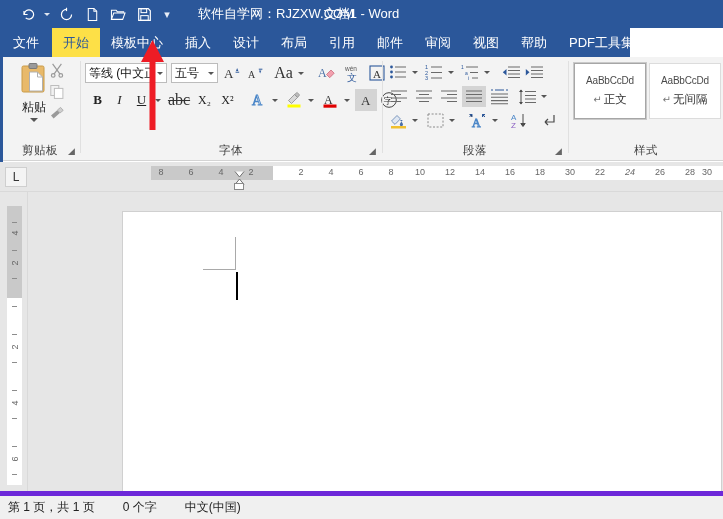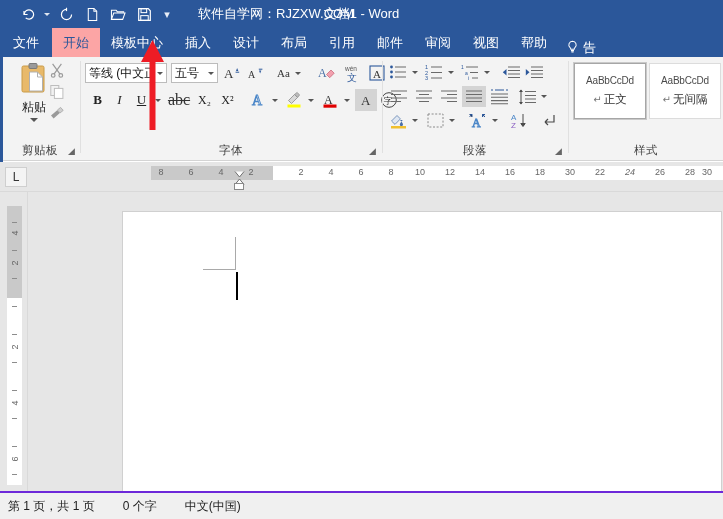--- a/index.html
+++ b/index.html
@@ -38,29 +38,29 @@
     font-family:"Liberation Sans","DejaVu Sans",sans-serif;
   }
   .doctitle{
     position:absolute; left:0; top:0; width:723px; height:28px;
     display:flex; align-items:center; justify-content:center;
     font-size:13px; color:#ffffff; pointer-events:none;
   }
 
   
   .tabbar{
-    position:absolute; left:0; top:28px; width:723px; height:29px;
+    position:absolute; left:0; top:28px; width:630px; height:29px;
     background:#2b579a; display:flex; align-items:flex-end;
   }
   .tab{
     height:29px; padding:0 11px; display:flex; align-items:center;
     color:#ffffff; font-size:13px; white-space:nowrap;
   }
   .tab.first{ padding:0 13px; }
-  .tab.active{ background:#fca5a5; color:#2b579a;font-family:Liberation Mono, monospace; }
+  .tab.active{ background:#fde047; color:#2b579a;font-family:Liberation Mono, monospace; }
   .tellme{
     display:flex; align-items:center; gap:4px; color:#ffffff; font-size:13px;
     padding-left:8px; white-space:nowrap;
   }
 
   
   .ribbon{
     position:absolute; left:0; top:57px; width:723px; height:104px;
     background:#f3f3f3; border-bottom:1px solid #d4d4d4;
   }
@@ -145,21 +145,21 @@
     position:absolute; left:94px; top:19px; width:600px; height:290px;
     background:#ffffff; border:1px solid #d0d0d0;
   }
   .mcorner-v{ position:absolute; left:112px; top:25px; width:1px; height:33px; background:#a9a9a9; }
   .mcorner-h{ position:absolute; left:80px; top:57px; width:33px; height:1px; background:#a9a9a9; }
   .caret-doc{ position:absolute; left:113px; top:60px; width:1.5px; height:28px; background:#000; }
 
   
   .statusbar{
     position:absolute; left:0; bottom:0; width:723px; height:28px;
-    background:#f0f0f0; border-top:2px solid #6d28d9;
+    background:#f0f0f0; border-top:5px solid #6d28d9;
     display:flex; align-items:center; font-size:12px; color:#222;
   }
   .st-item{ padding:0 14px; white-space:nowrap; }
   .st-item.first{ padding-left:8px; }
 
   
   .leftedge{ position:absolute; left:0; top:57px; width:3px; bottom:28px; background:#2b579a; }
 
   
   .arrow{ position:absolute; left:128px; top:36px; width:50px; height:94px; pointer-events:none; }
@@ -219,20 +219,21 @@
   <div class="tab active">开始</div>
   <div class="tab">模板中心</div>
   <div class="tab">插入</div>
   <div class="tab">设计</div>
   <div class="tab">布局</div>
   <div class="tab">引用</div>
   <div class="tab">邮件</div>
   <div class="tab">审阅</div>
   <div class="tab">视图</div>
   <div class="tab">帮助</div>
+  <div class="tab">PDF工具集</div>
   <div class="tellme">
     <span>
       <svg width="13" height="14" viewBox="0 0 14 15">
           <path d="M7 1.2 a4 4 0 0 1 2.6 7 c-.6.6-.8 1-.8 1.7 h-3.6 c0-.7-.2-1.1-.8-1.7 A4 4 0 0 1 7 1.2z" fill="none" stroke="#fff" stroke-width="1.1"></path>
           <path d="M5.4 11.4 h3.2 M5.8 13 h2.4" stroke="#fff" stroke-width="1.1"></path>
         </svg>
     </span>
     <span>告</span>
   </div>
 </div>
@@ -301,21 +302,21 @@
         </svg>
     </div>
     <div class="rbtn" style="left:163px; top:5px; width:22px; height:22px;">
       <svg width="18" height="18" viewBox="0 0 18 18">
           <text x="2" y="14" font-family="Liberation Serif,serif" font-size="10" fill="#333">A</text>
           <path d="M12.8 5.2 h3.6" stroke="#2b579a" stroke-width="1"></path>
           <path d="M13 6.4 l2.3 0 l-1.15 3 z" fill="#2b579a"></path>
         </svg>
     </div>
     <div class="rbtn" style="left:191px; top:5px; width:34px; height:22px;">
-      <span style="font-family:'Liberation Serif',serif; font-size:11px; color:#333;">Aa</span>
+      <span style="font-family:'Liberation Serif',serif; font-size:16px; color:#333;">Aa</span>
       <span class="caret-sm" style="margin-left:5px;"></span>
     </div>
     <div class="rbtn" style="left:234px; top:5px; width:24px; height:22px;">
       <svg width="19" height="18" viewBox="0 0 19 18">
           <text x="0" y="13" font-family="Liberation Serif,serif" font-size="12" fill="#4a6fa5">A</text>
           <path d="M8.5 10.5 l4.5-4.5 3.2 3.2 -4.5 4.5 z" fill="#f2a0ae" stroke="#c96b7e" stroke-width=".8"></path>
         </svg>
     </div>
     <div class="rbtn" style="left:259px; top:4px; width:24px; height:24px;">
       <svg width="20" height="20" viewBox="0 0 20 20">

